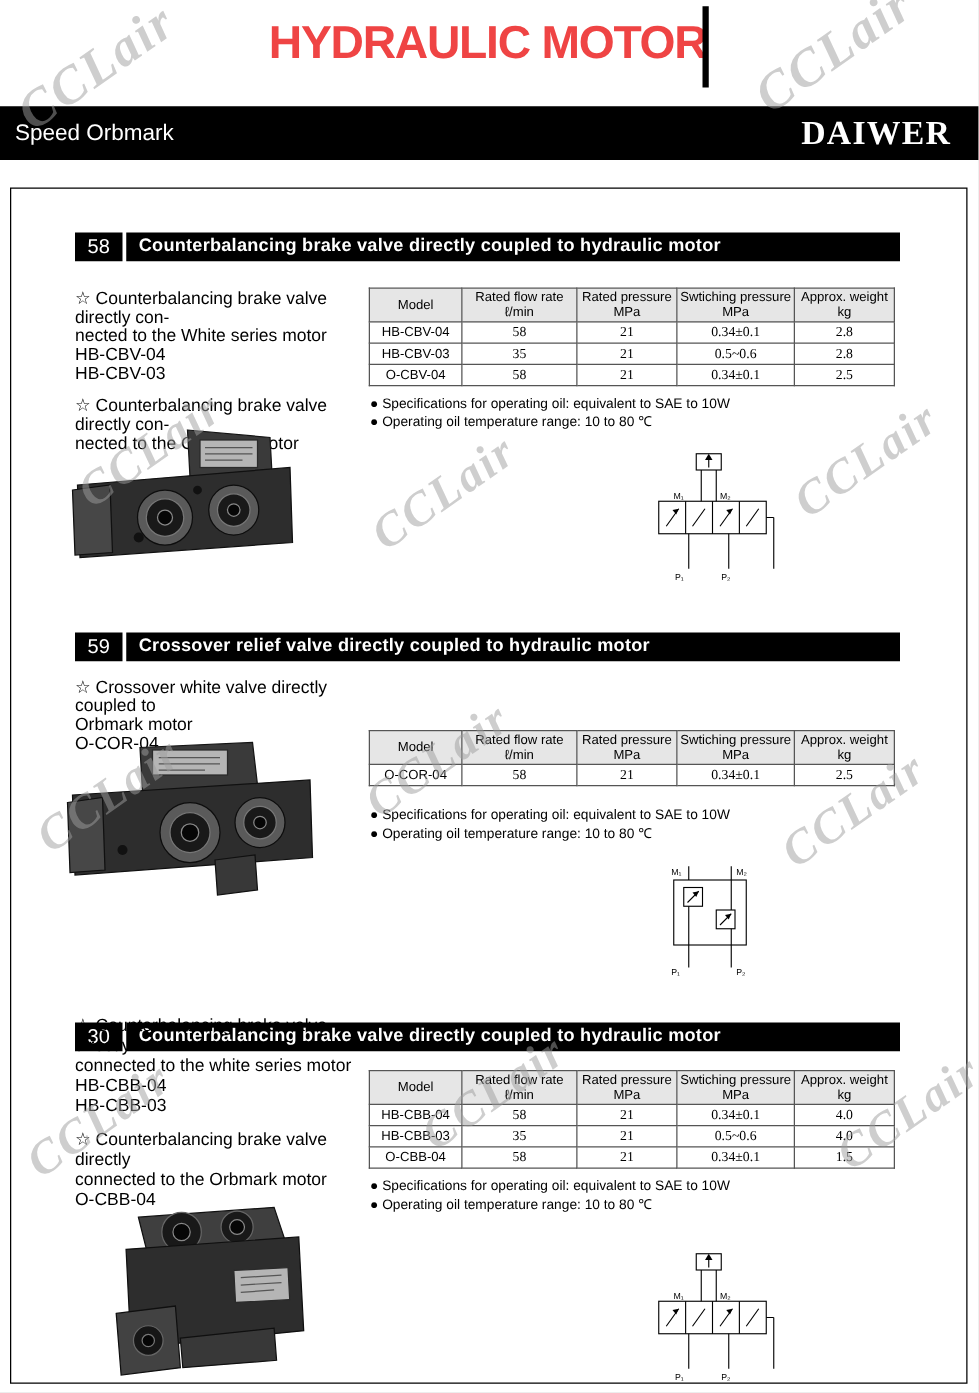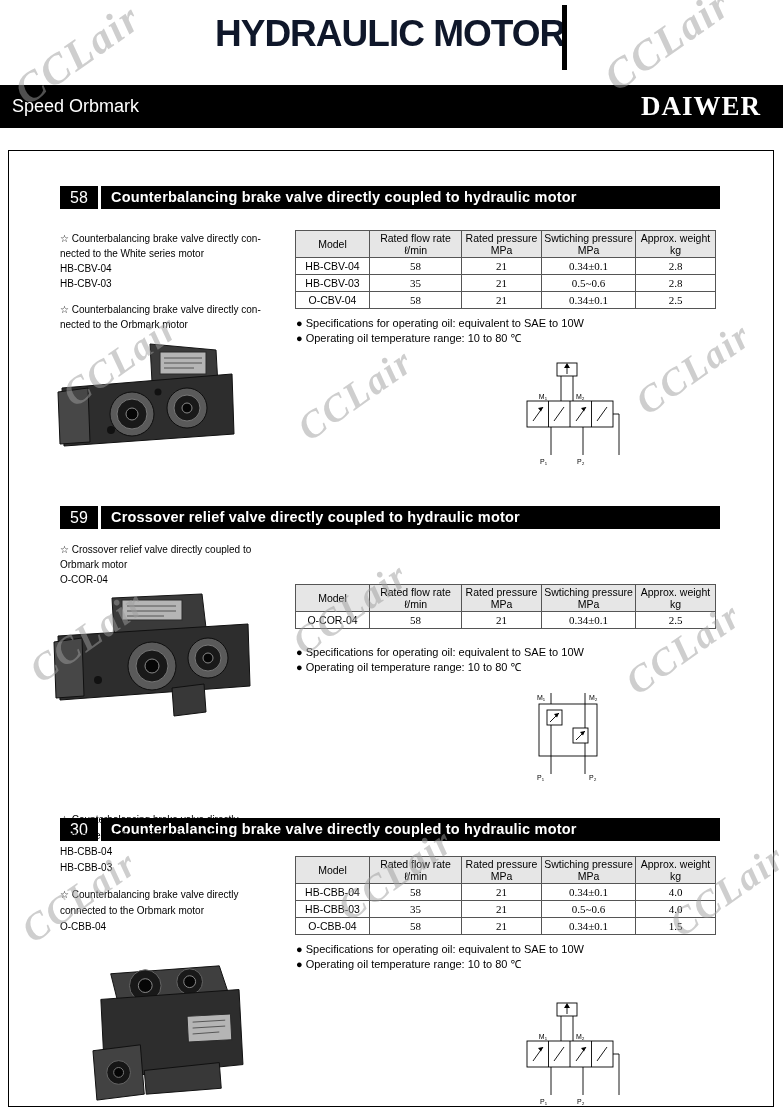--- a/index.html
+++ b/index.html
@@ -1,33 +1,33 @@
 <!DOCTYPE html>
 <html><head>
 <meta charset="utf-8">
 <style>
   * { margin:0; padding:0; box-sizing:border-box; }
   body { background:#cfcfcf; font-family:"Liberation Sans", sans-serif; }
   .page { position:relative; width:783px; height:1114px; background:#ffffff; overflow:hidden; margin:0 auto; }
 
-  .main-title { position:absolute; left:215px; top:13px; font-size:37px; font-weight:bold; letter-spacing:-1px; color:#0f172a; }
+  .main-title { position:absolute; left:215px; top:13px; font-size:37px; font-weight:bold; letter-spacing:-1px; color:#ef4444; }
   .title-divider { position:absolute; left:562px; top:5px; width:5px; height:65px; background:#000; }
 
   .top-bar { position:absolute; left:0; top:85px; width:783px; height:43px; background:#000;
              display:flex; align-items:center; justify-content:space-between; padding:0 22px 0 12px; }
   .top-bar-left { color:#fff; font-size:18px; }
   .brand { color:#fff; font-family:"Liberation Serif", serif; font-weight:bold; font-size:27px; letter-spacing:1px; }
 
   .content-frame { position:absolute; left:8px; top:150px; width:766px; height:957px; border:1px solid #000; }
 
   .banner { position:absolute; display:flex; height:23px; width:660px; }
   .banner-num { background:#000; color:#fff; width:38px; text-align:center; font-size:16px; line-height:23px; margin-right:3px; flex:0 0 38px; }
   .banner-title { background:#000; color:#fff; font-size:14.5px; font-weight:bold; line-height:23px; padding:0 10px; flex:1; letter-spacing:.2px; }
 
-  .notes { position:absolute; font-size:10px; line-height:15px; color:#000; width:242px; }
+  .notes { position:absolute; font-size:14px; line-height:15px; color:#000; width:242px; }
   .notes .gap-top { margin-top:11px; }
 
   table.spec { position:absolute; border-collapse:collapse; background:#fff;border-radius:26px; }
   .spec th, .spec td { border:1px solid #555; text-align:center; vertical-align:middle; }
   .spec th { background:#e6e6e6; font-weight:normal; font-size:10.5px; line-height:12px; height:27px; padding:1px 2px; }
   .spec td { font-size:11px; height:17px; font-family:"Liberation Serif", serif; }
   .spec td.model { font-family:"Liberation Sans", sans-serif; font-size:10.5px; }
 
   .bullets { position:absolute; font-size:11px; line-height:15px; color:#000; }
 
@@ -170,21 +170,21 @@
     <text x="27" y="104" text-anchor="end">P₁</text>
     <text x="57" y="104">P₂</text>
   </svg>
 
   <div class="banner" style="left:60px; top:506px;">
     <span class="banner-num">59</span>
     <span class="banner-title">Crossover relief valve directly coupled to hydraulic motor</span>
   </div>
 
   <div class="notes" style="left:60px; top:542px;">
-    <div>☆ Crossover relief valve directly coupled to</div>
+    <div>☆ Crossover white valve directly coupled to</div>
     <div>Orbmark motor</div>
     <div>O-COR-04</div>
   </div>
 
   <table class="spec" style="left:295px; top:584px;">
     <colgroup>
         <col style="width:74px">
         <col style="width:92px">
         <col style="width:80px">
         <col style="width:94px">

